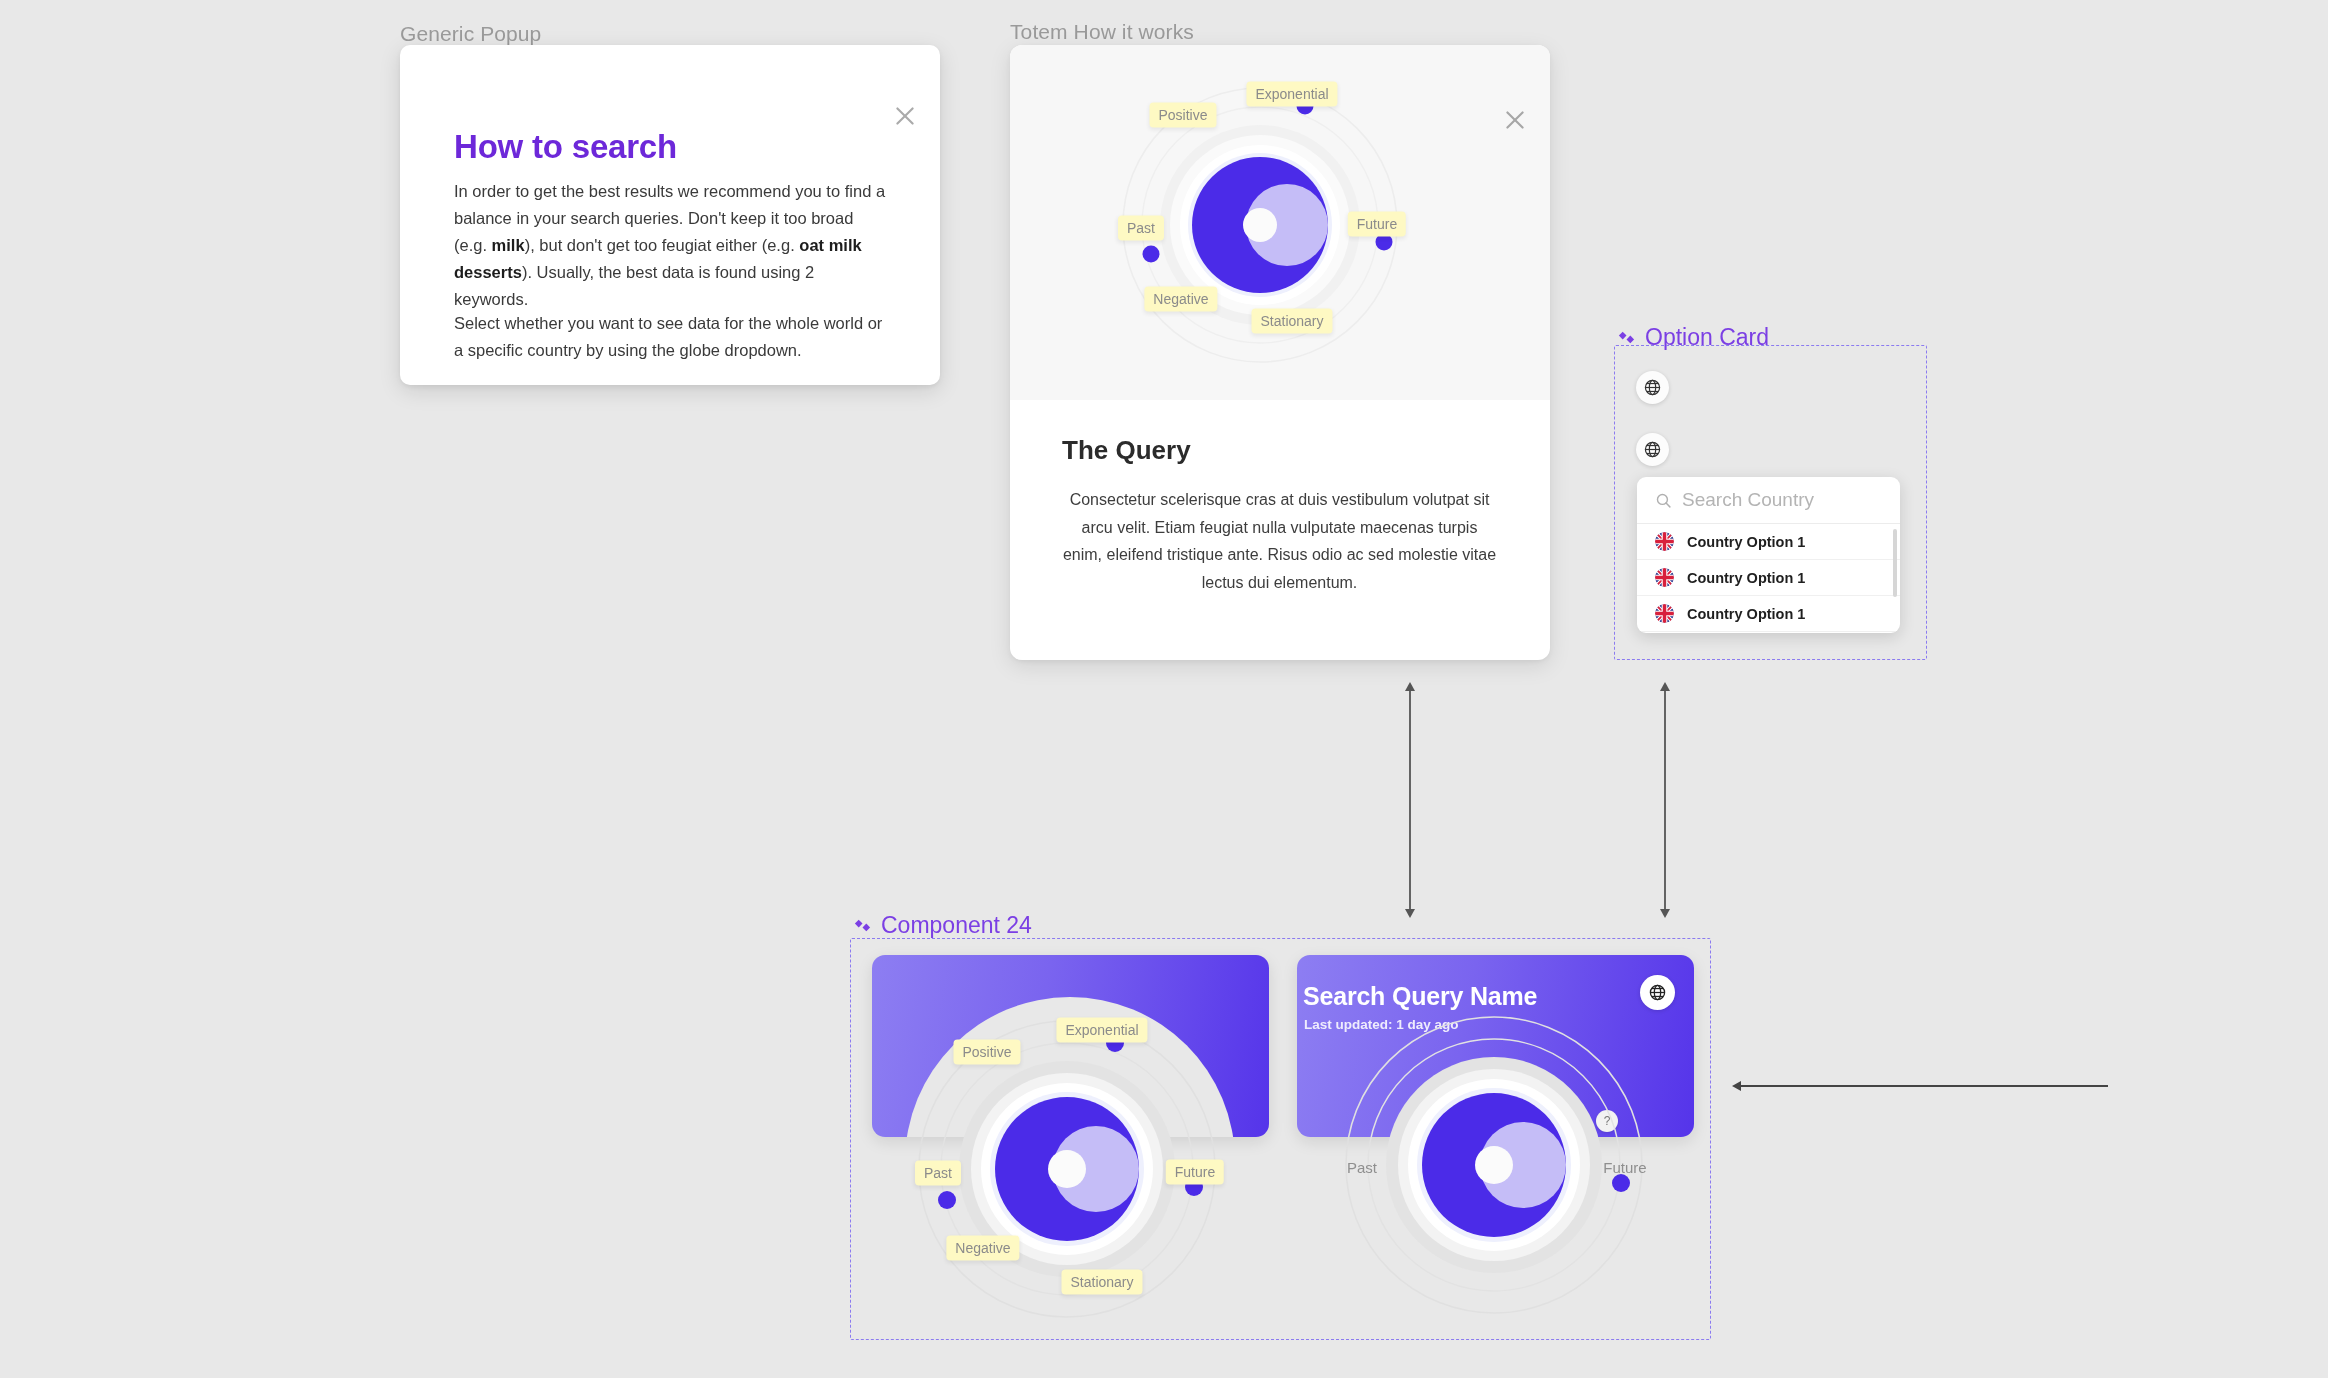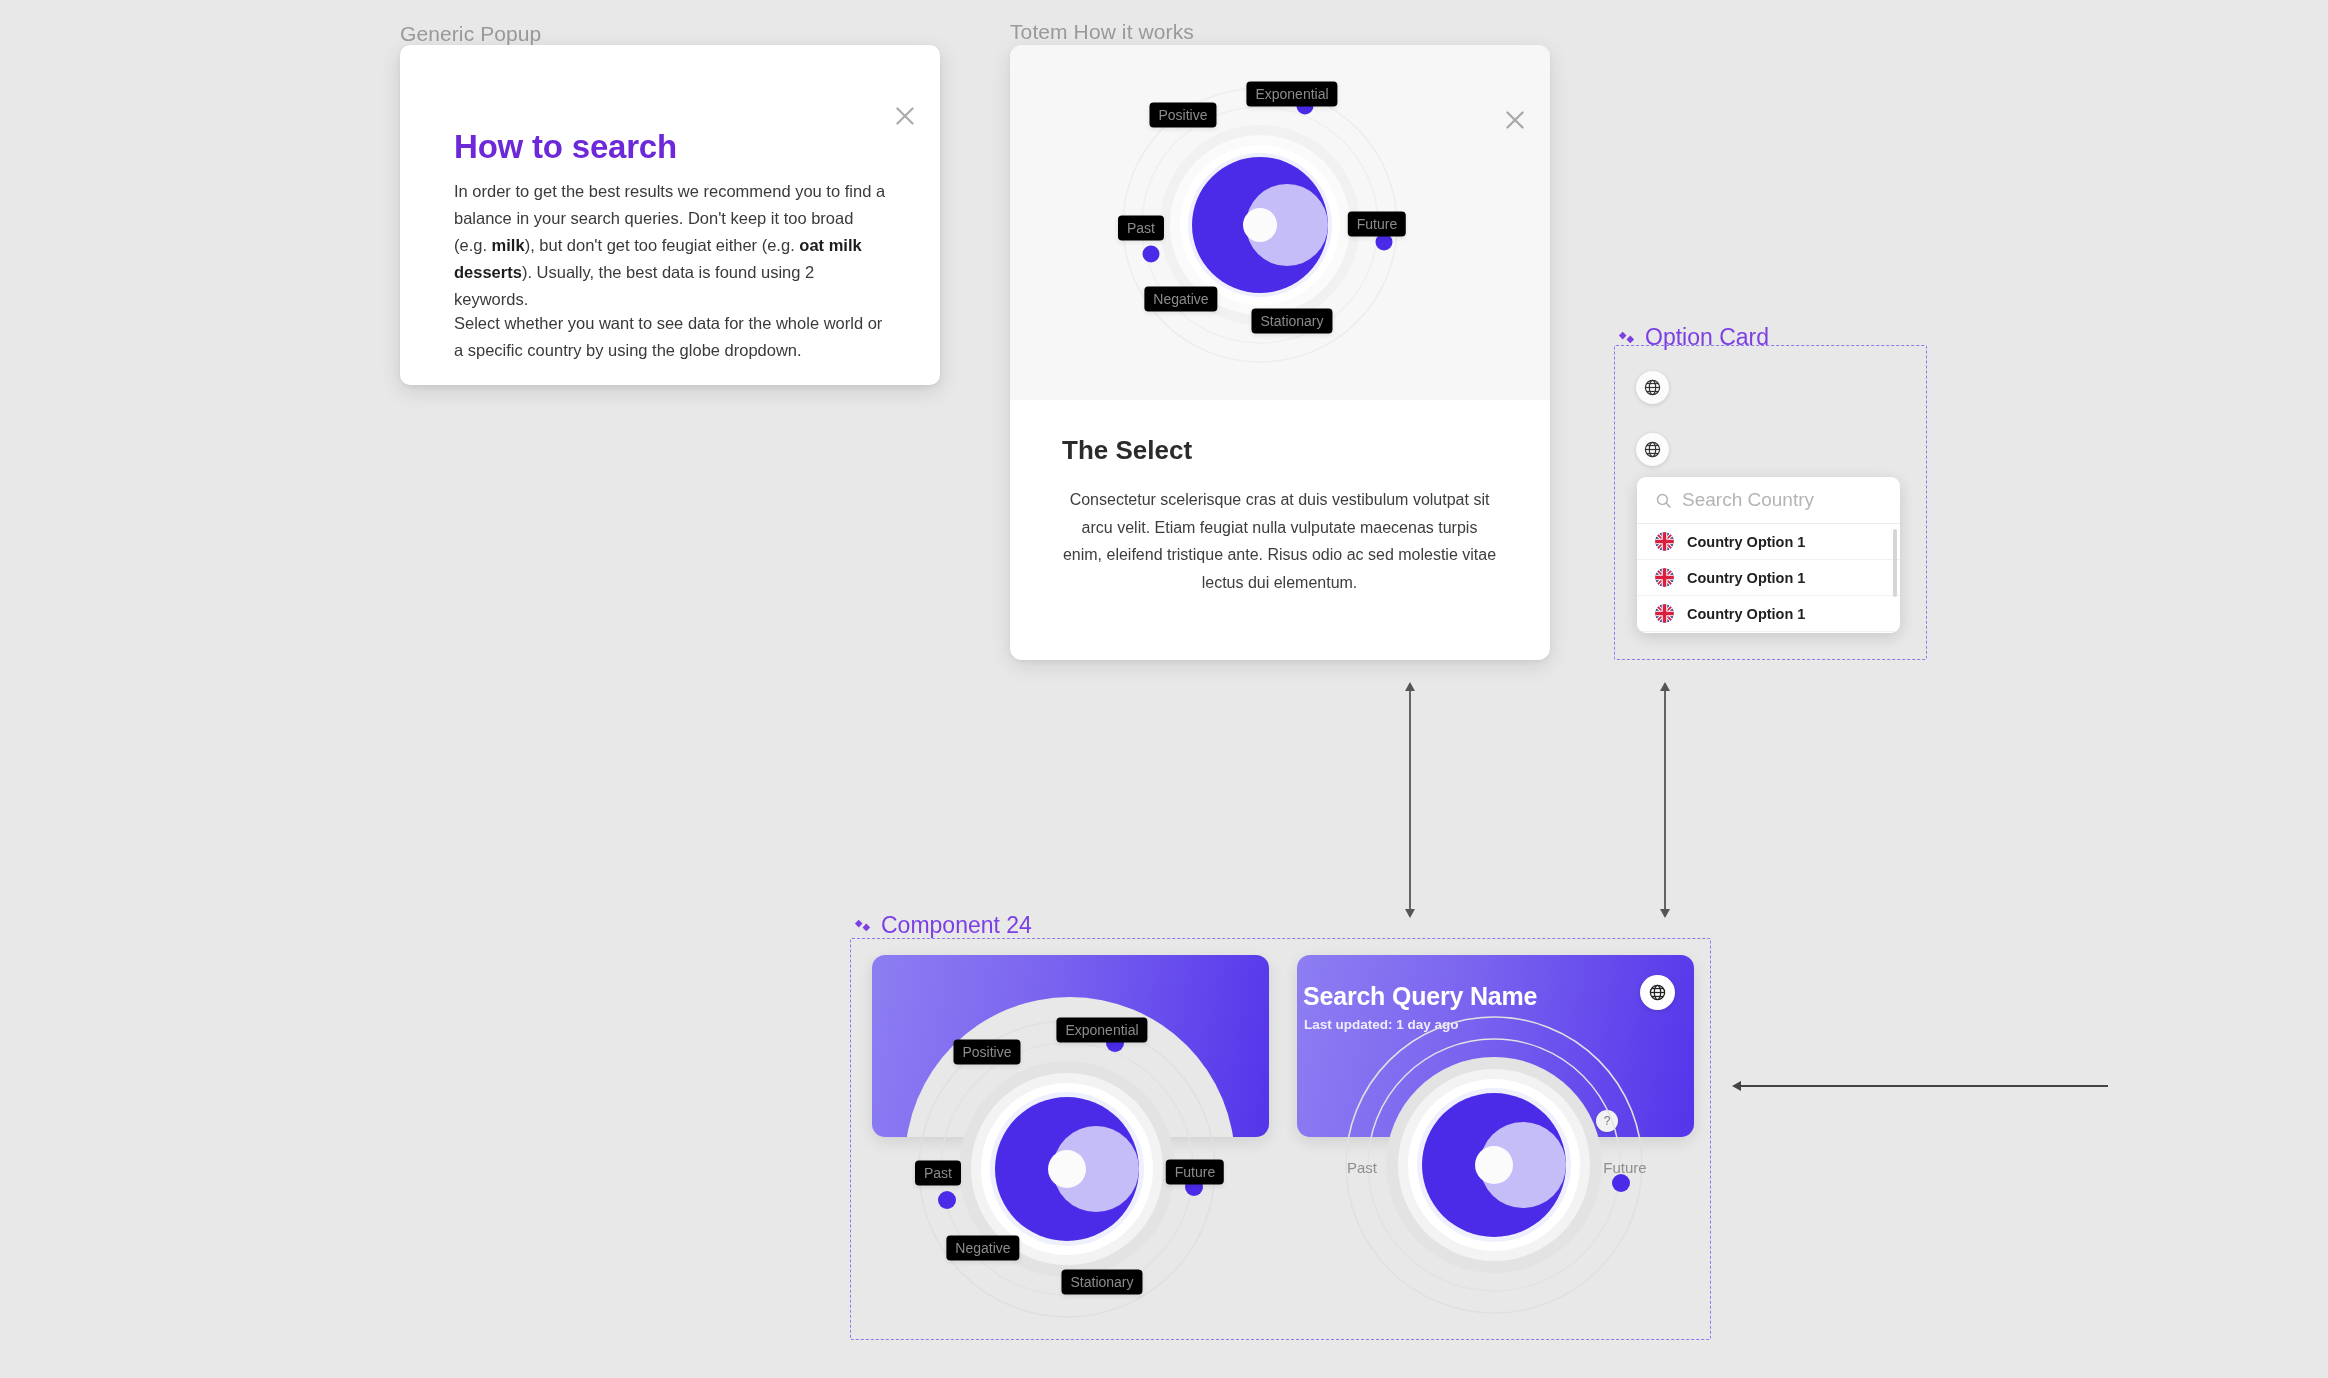--- a/index.html
+++ b/index.html
@@ -77,21 +77,21 @@
   .totem-text { position: absolute; }
   .totem-h { font-size: 26px; font-weight: bold; color: #2b2b2b; margin-bottom: 20px; }
   .totem-p { font-size: 16px; line-height: 1.72; color: #3d3d3d; text-align: center; }
 
   
   .totem { position: absolute; }
   .totem svg { display: block; width: 100%; height: 100%; overflow: visible; }
 
   .tip {
     position: absolute;
-    background: #000000;
+    background: #fef9c3;
     color: #8b8b8b;
     font-size: 14px;
     padding: 4px 9px 5px;
     border-radius: 4px;
     white-space: nowrap;
     box-shadow: 0 2px 4px rgba(0,0,0,.07);
     transform: translate(-50%, -50%);
   }
   .tip.plain {
     background: transparent;
@@ -263,21 +263,21 @@
       </svg>
       <div class="tip" style="left:177px; top:14px;">Exponential</div>
       <div class="tip" style="left:68px; top:35px;">Positive</div>
       <div class="tip" style="left:26px; top:148px;">Past</div>
       <div class="tip" style="left:262px; top:144px;">Future</div>
       <div class="tip" style="left:66px; top:219px;">Negative</div>
       <div class="tip" style="left:177px; top:241px;">Stationary</div>
     </div>
 
     <div class="totem-text" style="left:52px; top:390px; width:435px;">
-      <div class="totem-h">The Select</div>
+      <div class="totem-h">The Query</div>
       <div class="totem-p">Consectetur scelerisque cras at duis vestibulum volutpat sit arcu velit. Etiam feugiat nulla vulputate maecenas turpis enim, eleifend tristique ante. Risus odio ac sed molestie vitae lectus dui elementum.</div>
     </div>
   </div>
 
   <div class="comp-label" style="left:1617px; top:324px;">
     <svg class="comp-diamond" viewBox="0 0 20 20">
       <path d="M6 4 L10 8 L6 12 L2 8 Z" fill="#7b3fe4"></path>
       <path d="M14 8 L18 12 L14 16 L10 12 Z" fill="#7b3fe4"></path>
     </svg>
     <span>Option Card</span>

